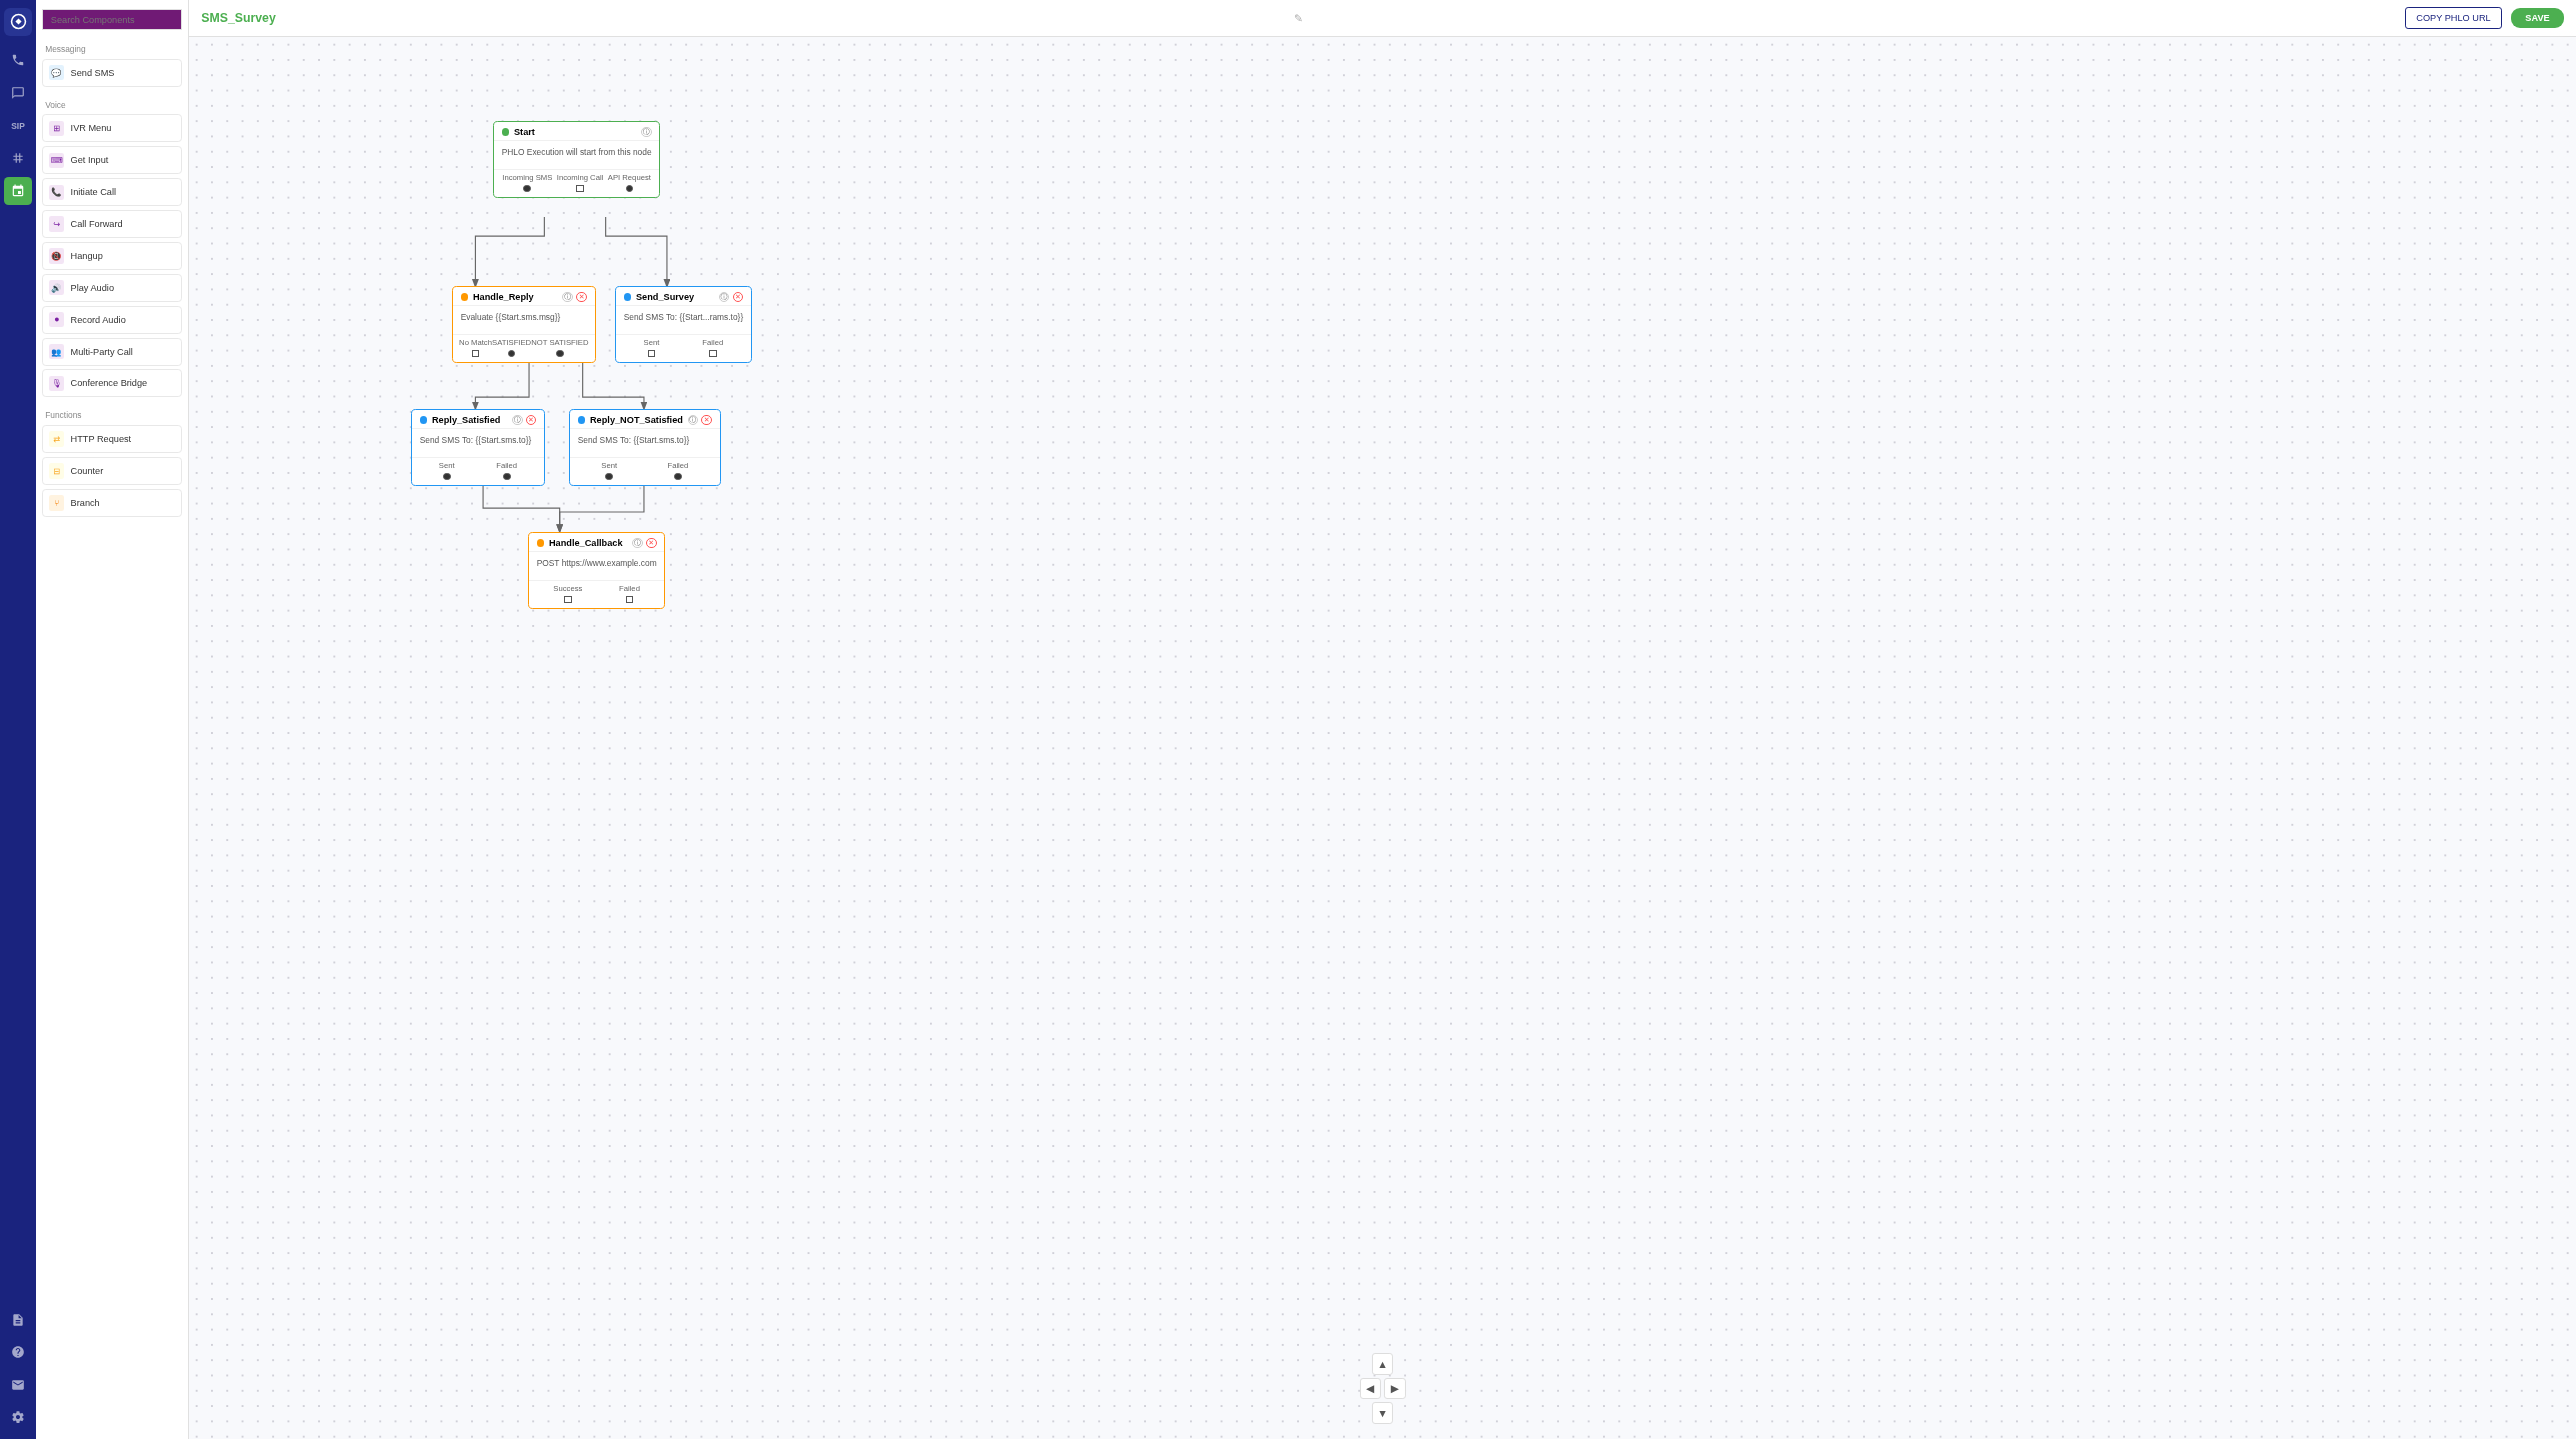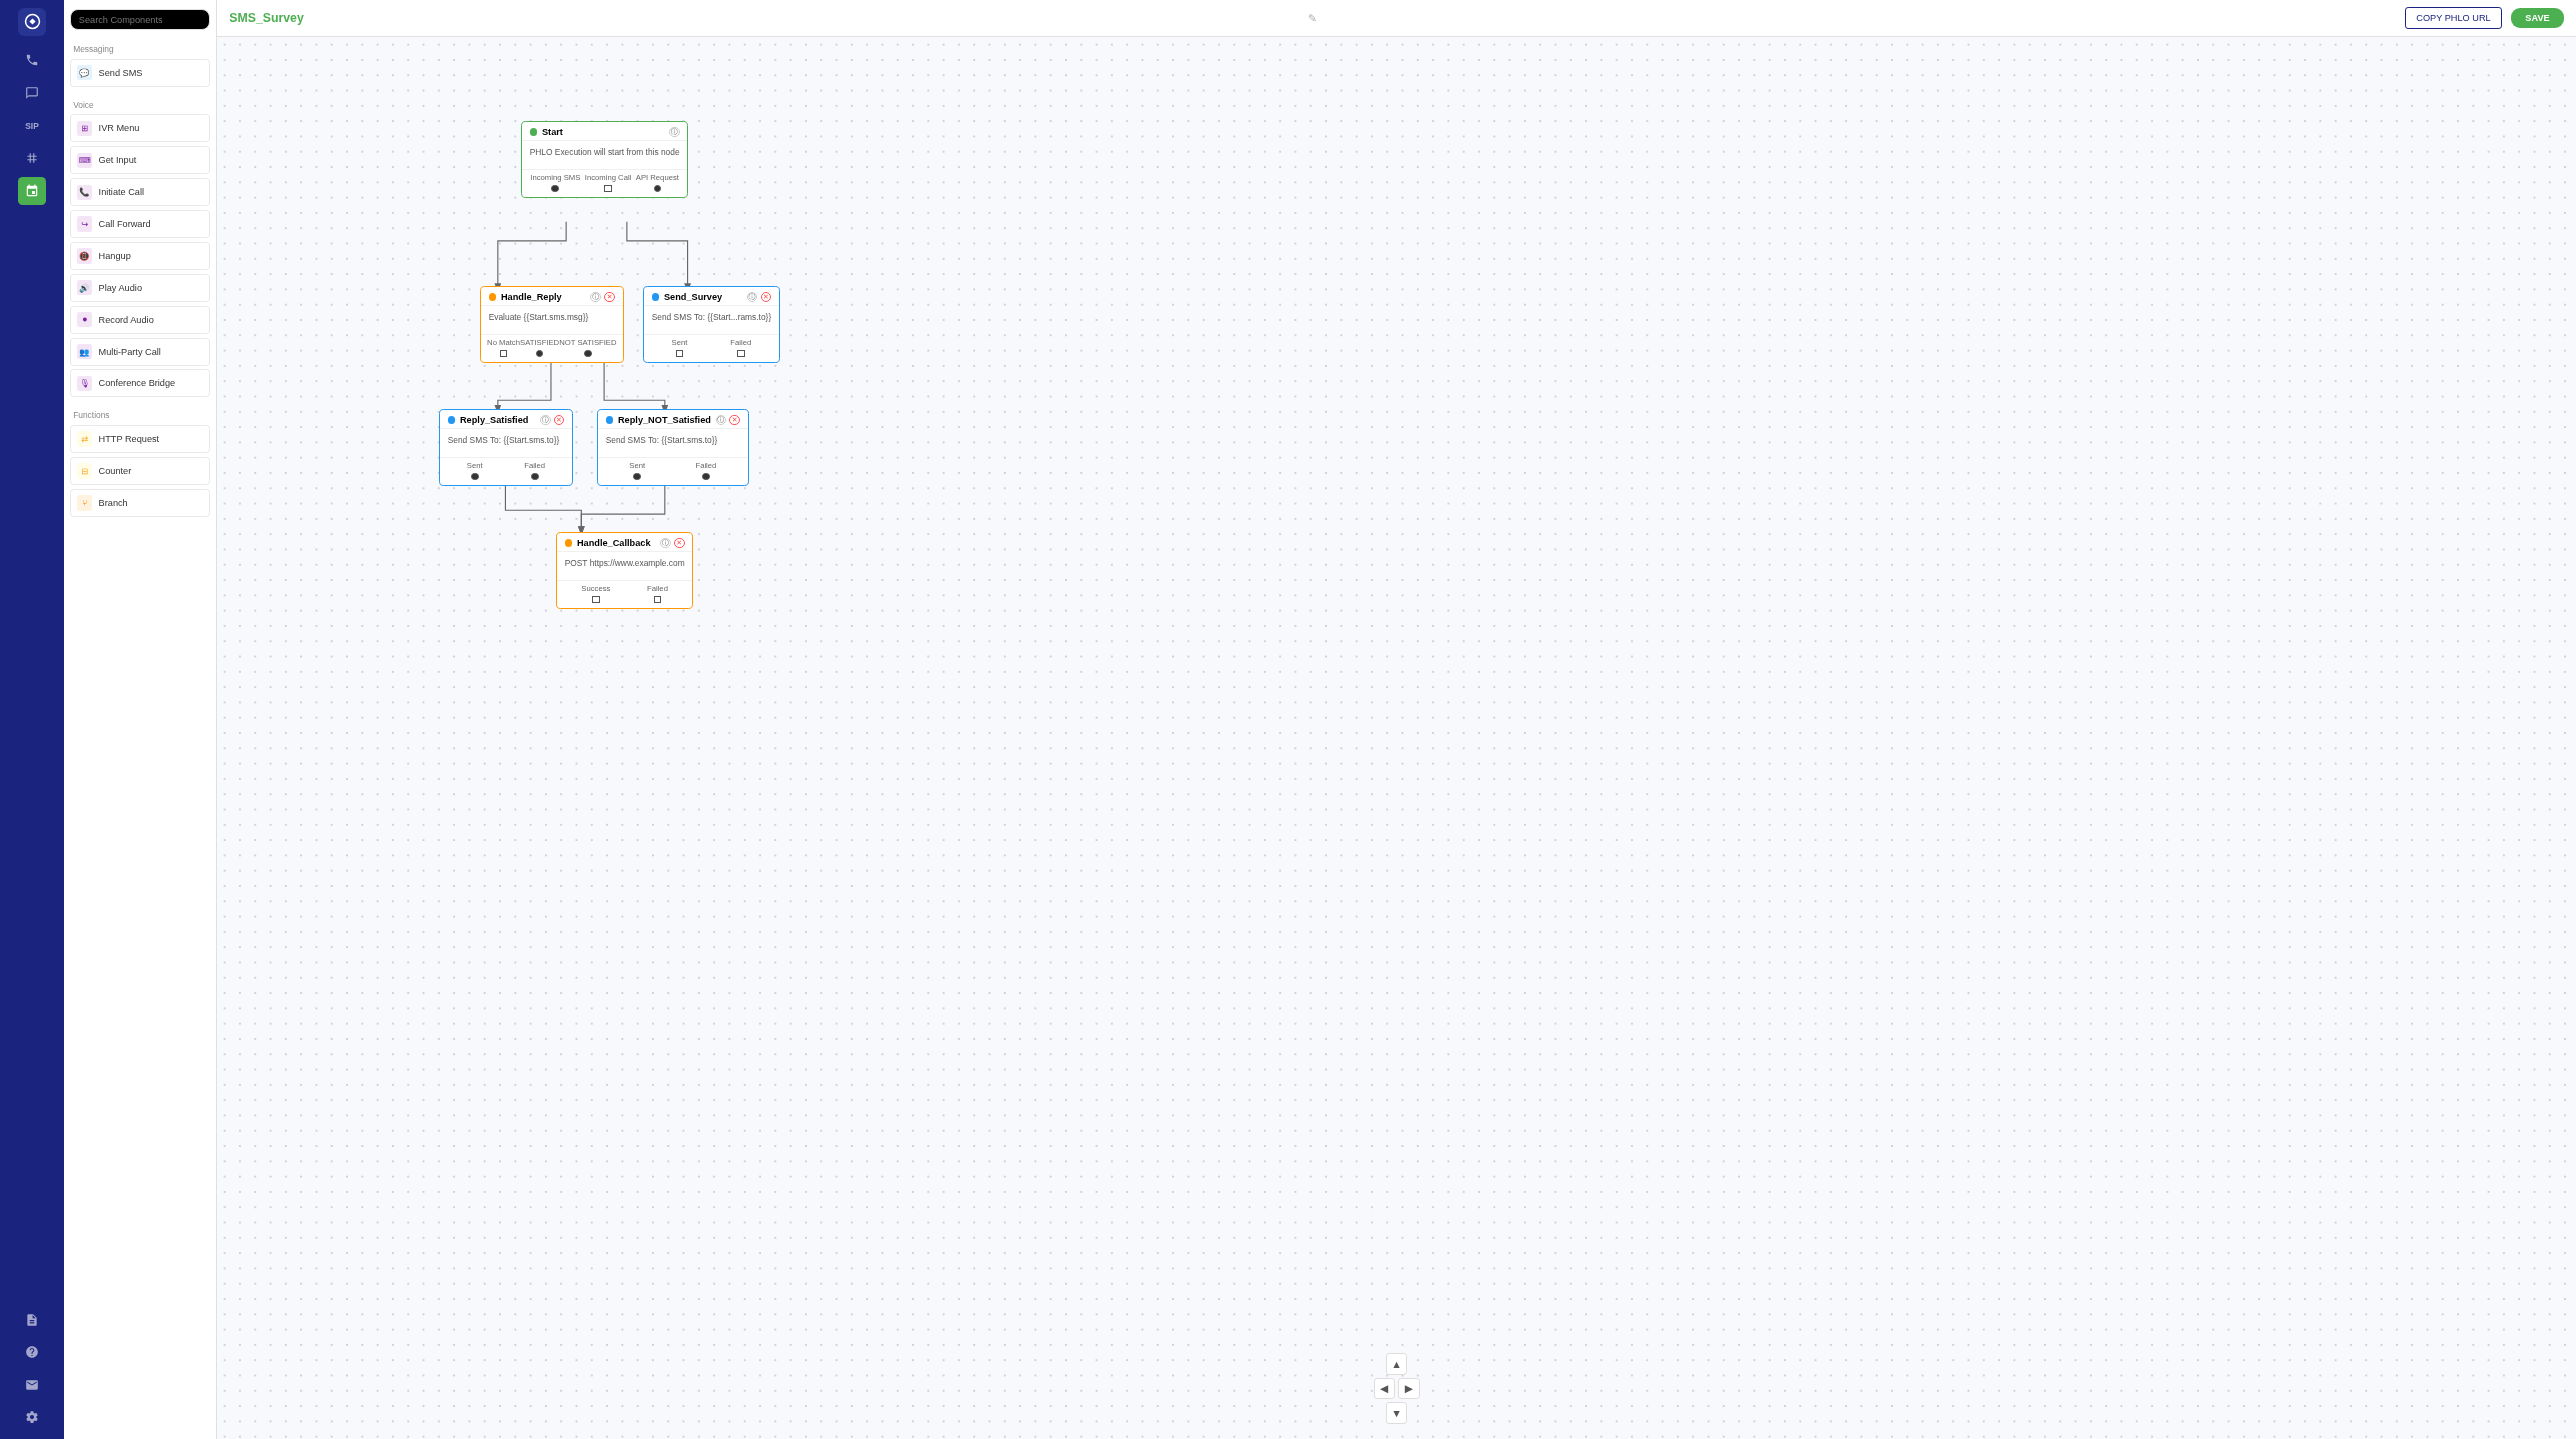--- a/index.html
+++ b/index.html
@@ -1,20 +1,20 @@
 <!DOCTYPE html>
 <html style="font-size:12.3px"><head>
   <meta charset="utf-8">
   <style>
     * { box-sizing: border-box; margin: 0; padding: 0; }
     body { font-family: -apple-system, BlinkMacSystemFont, 'Segoe UI', sans-serif; background: #f5f6fa; display: flex; height: 100vh; overflow: hidden; }
 
     
     .left-nav {
-      width: 64px;
+      width: 36px;
       background: #1a237e;
       display: flex;
       flex-direction: column;
       align-items: center;
       padding: 7.7px 0;
       gap: 4.6px;
       flex-shrink: 0;
       z-index: 10;
     }
     .nav-logo {
@@ -41,26 +41,26 @@
       background: #fff;
       border-right: 0.8px solid #e0e0e0;
       display: flex;
       flex-direction: column;
       flex-shrink: 0;
       overflow-y: auto;
       padding: 9.2px 6.1px;
     }
     .search-box {
       border: 0.8px solid #e0e0e0;
-      border-radius: 8px;
+      border-radius: 0;
       padding: 4.6px 7.7px;
       font-size: 9.2px;
       color: #999;
       margin-bottom: 10.7px;
-      background: #000000;
+      background: #701a75;
     }
     .section-label {
       font-size: 8.4px;
       color: #888;
       margin-bottom: 4.6px;
       margin-top: 3.1px;
       padding-left: 3.1px;
     }
     .component-item {
       display: flex;

